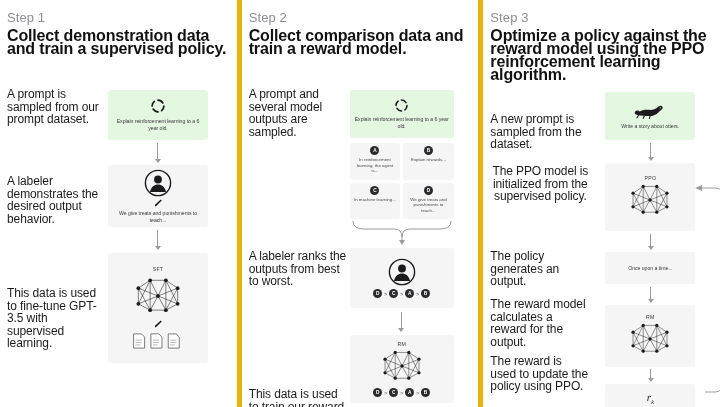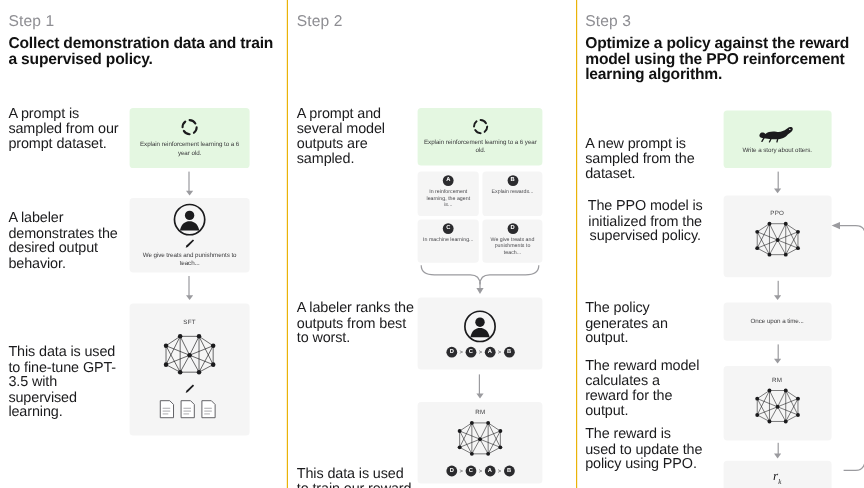--- a/index.html
+++ b/index.html
@@ -2,25 +2,25 @@
 <html><head>
 <meta charset="utf-8">
 <style>
   html,body{margin:0;padding:0;}
   body{
     width:720px;height:407px;overflow:hidden;background:#ffffff;
     font-family:"Liberation Sans", sans-serif;color:#202123;
   }
   .board{position:relative;width:720px;height:407px;display:flex;}
   .col{position:relative;flex:1 1 0;padding:8px 0 0 0;box-sizing:border-box;}
-  .col + .col{border-left:1px solid #eab308;}
+  .col + .col{border-left:5px solid #eab308;}
   .col-inner{position:relative;height:100%;padding-left:7px;padding-right:7px;box-sizing:border-box;}
 
   .step-kicker{font-size:13px;color:#8e8e93;letter-spacing:.1px;margin:2px 0 4px 0;}
-  .step-title{font-size:13px;font-weight:bold;line-height:13px;color:#111;letter-spacing:-.15px;margin:0;}
+  .step-title{font-size:16px;font-weight:bold;line-height:13px;color:#111;letter-spacing:-.15px;margin:0;}
 
   .body-row{position:absolute;left:7px;width:100px;font-size:12px;line-height:12.5px;color:#1b1b1d;letter-spacing:-.1px;}
 
   .panel{position:absolute;box-sizing:border-box;border-radius:3px;display:flex;
          flex-direction:column;align-items:center;justify-content:center;}
   .panel.green{background:#e4f7e1;}
   .panel.gray{background:#f5f5f5;}
 
   .panel-caption{font-size:5.2px;line-height:7px;text-align:center;color:#3a3a3c;padding:0 4px;letter-spacing:-.05px;}
   .panel-label{font-size:5.2px;color:#3a3a3c;letter-spacing:.2px;}
@@ -145,20 +145,21 @@
             </g>
           </svg>
         </span>
       </div>
     </div>
   </div>
 
   <div class="col">
     <div class="col-inner">
       <div class="step-kicker">Step 2</div>
+      <div class="step-title">Collect comparison data and train a reward model.</div>
 
       <div class="body-row" style="top:78px;">A prompt and several model outputs are sampled.</div>
       <div class="body-row" style="top:240px;">A labeler ranks the outputs from best to worst.</div>
       <div class="body-row" style="top:330px;margin-top:48px;">This data is used to train our reward model.</div>
 
       <div class="panel green" style="left:108px;top:80px;width:104px;height:48px;">
         <span>
           <svg width="15" height="15" viewBox="0 0 24 24">
             <g fill="none" stroke="#1b1b1d" stroke-width="2.6" stroke-linecap="round">
               <path d="M12 3.2 A8.8 8.8 0 0 1 19.2 7.4"></path>

